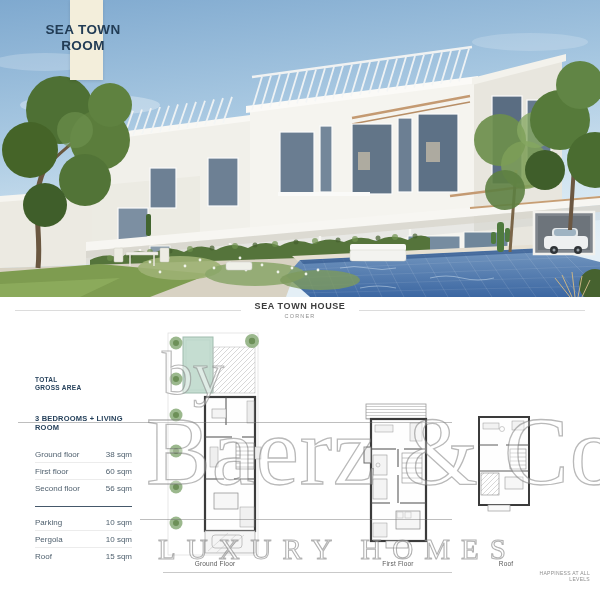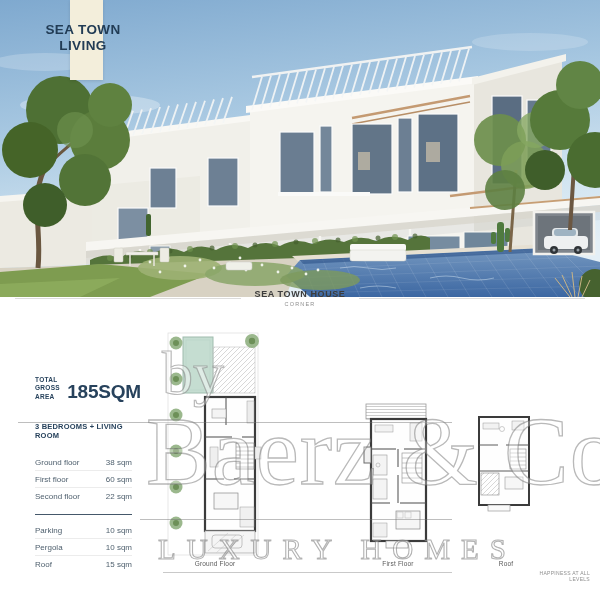--- a/index.html
+++ b/index.html
@@ -8,21 +8,21 @@
 
   
   .hero{position:absolute;left:0;top:0;width:600px;height:297px;overflow:hidden;}
   .hero svg{display:block;}
 
   
   .banner{position:absolute;left:70px;top:0;width:33px;height:80px;background:#f3eedb;box-shadow:0 1px 3px rgba(0,0,0,0.12);}
   .banner-text{position:absolute;left:36px;top:22px;width:94px;text-align:center;color:#223c55;font-size:13.5px;font-weight:700;line-height:1.22;letter-spacing:.4px;}
 
   
-  .heading{position:absolute;left:15px;top:289px;width:570px;display:flex;align-items:center;}
+  .heading{position:absolute;left:15px;top:301px;width:570px;display:flex;align-items:center;}
   .heading .rule{flex:1;height:1px;background:#dcdcdc;}
   .heading .titles{padding:0 14px;text-align:center;}
   .heading .t1{font-size:9px;font-weight:700;color:#3c3c3c;letter-spacing:.6px;}
   .heading .t2{font-size:5.5px;color:#8f8f8f;letter-spacing:1.2px;margin-top:2px;}
 
   
   .specs{position:absolute;left:35px;top:376px;width:106px;color:#27425c;}
   .specs-head{display:flex;align-items:flex-end;gap:6px;}
   .specs-head .lbl{font-size:6.5px;font-weight:700;letter-spacing:.3px;line-height:1.3;padding-bottom:2px;}
   .specs-head .val{font-size:19px;font-weight:700;letter-spacing:-0.2px;}
@@ -353,54 +353,53 @@
             <line x1="578" y1="297" x2="582" y2="276"></line>
           <line x1="582" y1="297" x2="590" y2="280"></line>
         </g>
       </g>
     </svg>
   </div>
 
   <div class="banner"></div>
   <div class="banner-text">
     <div>SEA TOWN</div>
-    <div>LIVING</div>
+    <div>ROOM</div>
   </div>
 
   <div class="heading">
     <div class="rule"></div>
     <div class="titles">
       <div class="t1">SEA TOWN HOUSE</div>
       <div class="t2">CORNER</div>
     </div>
     <div class="rule"></div>
   </div>
 
   <div class="specs">
     <div class="specs-head">
       <div class="lbl">
         <div>TOTAL</div>
         <div>GROSS AREA</div>
       </div>
-      <div class="val">185SQM</div>
     </div>
     <div class="config">3 BEDROOMS + LIVING ROOM</div>
 
     <div class="floors" style="margin-top:14px;width:97px;">
       <div class="srow">
         <span>Ground floor</span>
         <span>38 sqm</span>
       </div>
       <div class="srow">
         <span>First floor</span>
         <span>60 sqm</span>
       </div>
       <div class="srow">
         <span>Second floor</span>
-        <span>22 sqm</span>
+        <span>56 sqm</span>
       </div>
       <div class="group-divider"></div>
       <div class="extras">
         <div class="srow">
           <span>Parking</span>
           <span>10 sqm</span>
         </div>
         <div class="srow">
           <span>Pergola</span>
           <span>10 sqm</span>

